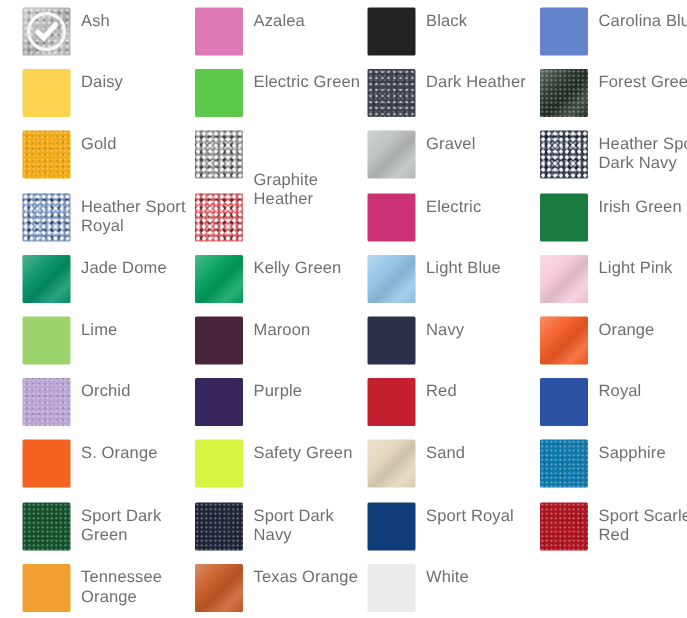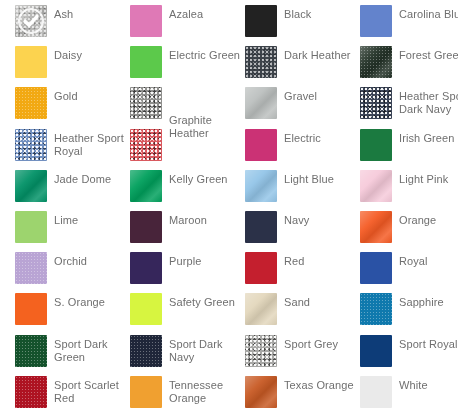--- a/index.html
+++ b/index.html
@@ -247,24 +247,20 @@
     </div>
     <div class="swatch-cell">
       <div class="swatch-chip tex-fine" title="Sport Dark Green" style="background-color: rgb(20, 82, 44);"></div>
       <span class="swatch-label" style="color: rgb(111, 111, 111);">Sport Dark Green</span>
     </div>
     <div class="swatch-cell">
       <div class="swatch-chip tex-fine" title="Sport Dark Navy" style="background-color: rgb(31, 38, 57);"></div>
       <span class="swatch-label" style="color: rgb(111, 111, 111);">Sport Dark Navy</span>
     </div>
     <div class="swatch-cell">
-      <div class="swatch-chip tex-heavy" title="Sport Grey" style="background-color: rgb(168, 168, 166);"></div>
-      <span class="swatch-label" style="color: rgb(111, 111, 111);">Sport Grey</span>
-    </div>
-    <div class="swatch-cell">
       <div class="swatch-chip" title="Sport Royal" style="background-color: rgb(13, 60, 120);"></div>
       <span class="swatch-label" style="color: rgb(111, 111, 111);">Sport Royal</span>
     </div>
     <div class="swatch-cell">
       <div class="swatch-chip tex-fine" title="Sport Scarlet Red" style="background-color: rgb(174, 19, 34);"></div>
       <span class="swatch-label" style="color: rgb(111, 111, 111);">Sport Scarlet Red</span>
     </div>
     <div class="swatch-cell">
       <div class="swatch-chip" title="Tennessee Orange" style="background-color: rgb(240, 160, 48);"></div>
       <span class="swatch-label" style="color: rgb(111, 111, 111);">Tennessee Orange</span>

